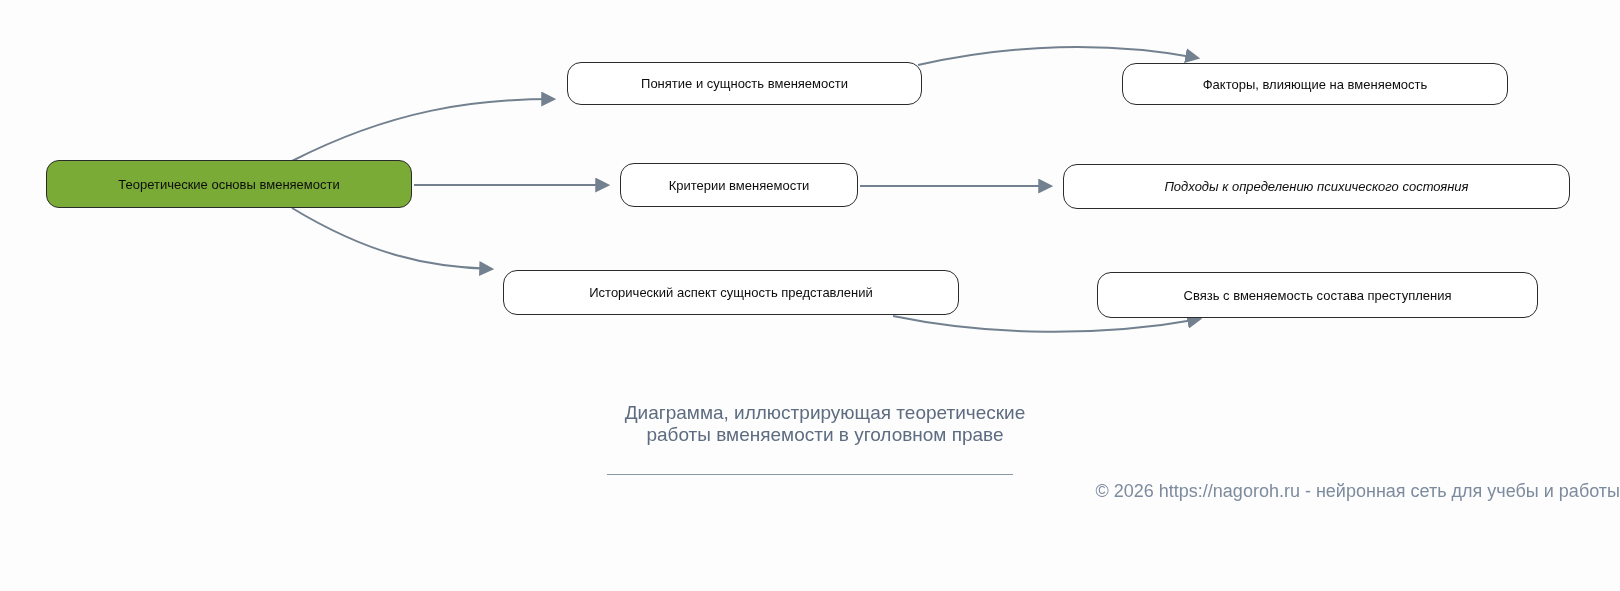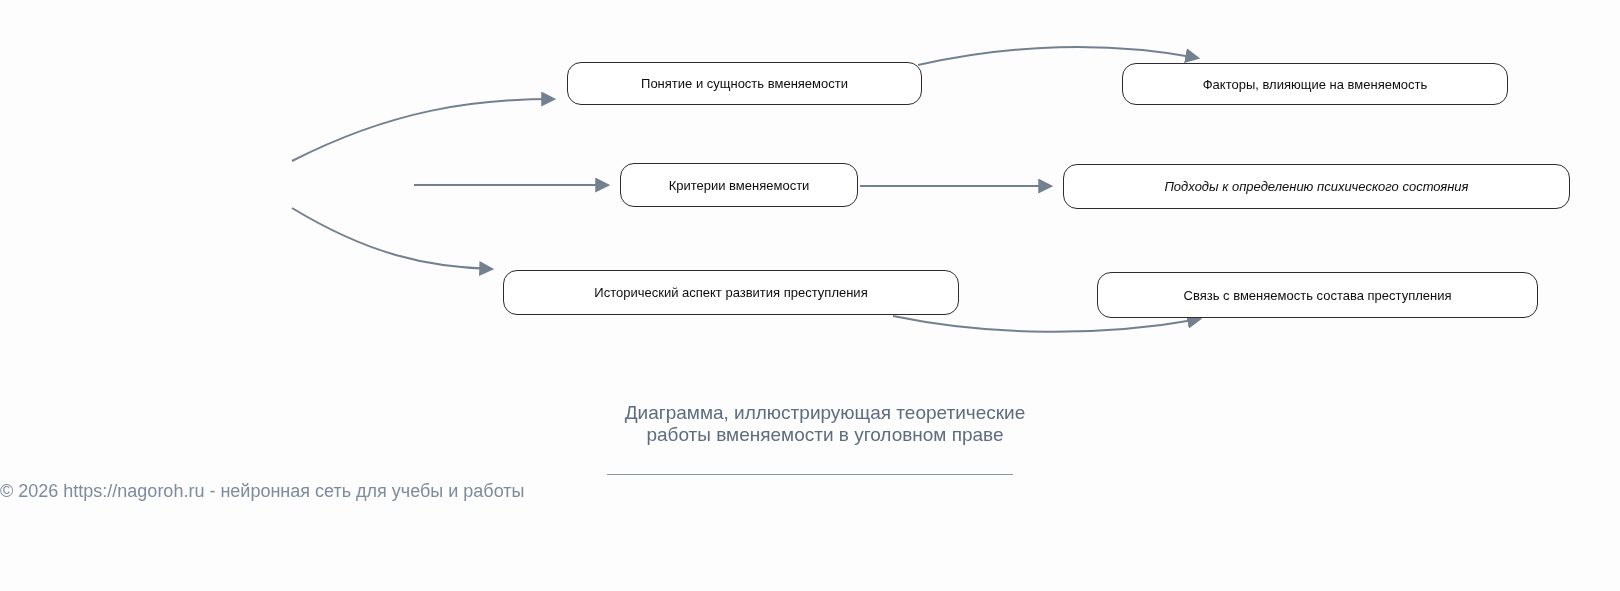--- a/index.html
+++ b/index.html
@@ -71,21 +71,21 @@
     transform: translateX(-50%);
     width: 406px;
     height: 0;
     border-top: 1.5px solid #8a98aa;
   }
   .copyright {
     position: absolute;
     top: 481px;
     left: 0;
     width: 100%;
-    text-align: left;
+    text-align: right;
     font-size: 18px;
     color: #7d8b9e;
   }
 </style>
 </head>
 <body>
 
 <div class="stage">
 
   <svg class="edges" viewBox="0 0 1620 591" xmlns="http://www.w3.org/2000/svg">
@@ -95,30 +95,31 @@
       </marker>
     </defs>
     <path d="M 292 161 C 392 110 474 99 554 99" fill="none" stroke="#72808f" stroke-width="2" marker-end="url(#arrowhead)"></path>
     <path d="M 414 185 L 608 185" fill="none" stroke="#72808f" stroke-width="2" marker-end="url(#arrowhead)"></path>
     <path d="M 292 208 C 368 254 426 267 492 269" fill="none" stroke="#72808f" stroke-width="2" marker-end="url(#arrowhead)"></path>
     <path d="M 918 65 C 1010 44 1108 41 1198 58" fill="none" stroke="#72808f" stroke-width="2" marker-end="url(#arrowhead)"></path>
     <path d="M 860 186 L 1051 186" fill="none" stroke="#72808f" stroke-width="2" marker-end="url(#arrowhead)"></path>
     <path d="M 893 316 C 990 336 1100 337 1200 319" fill="none" stroke="#72808f" stroke-width="2" marker-end="url(#arrowhead)"></path>
   </svg>
 
+  <div class="node node-root">Теоретические основы вменяемости</div>
 
   <div class="node node-ponyatie">Понятие и сущность вменяемости</div>
 
   <div class="node node-kriterii">Критерии вменяемости</div>
 
   <div class="node node-faktory">Факторы, влияющие на вменяемость</div>
 
   <div class="node node-podkhody">Подходы к определению психического состояния</div>
 
-  <div class="node node-istoricheskiy">Исторический аспект развития преступления</div>
+  <div class="node node-istoricheskiy">Исторический аспект сущность представлений</div>
 
   <div class="node node-svyaz">Связь с вменяемость состава преступления</div>
 
   <div class="footer">
     <div class="caption">
       <div>Диаграмма, иллюстрирующая теоретические</div>
       <div>работы вменяемости в уголовном праве</div>
     </div>
     <div class="divider"></div>
     <div class="copyright">© 2026 https://nagoroh.ru - нейронная сеть для учебы и работы</div>

